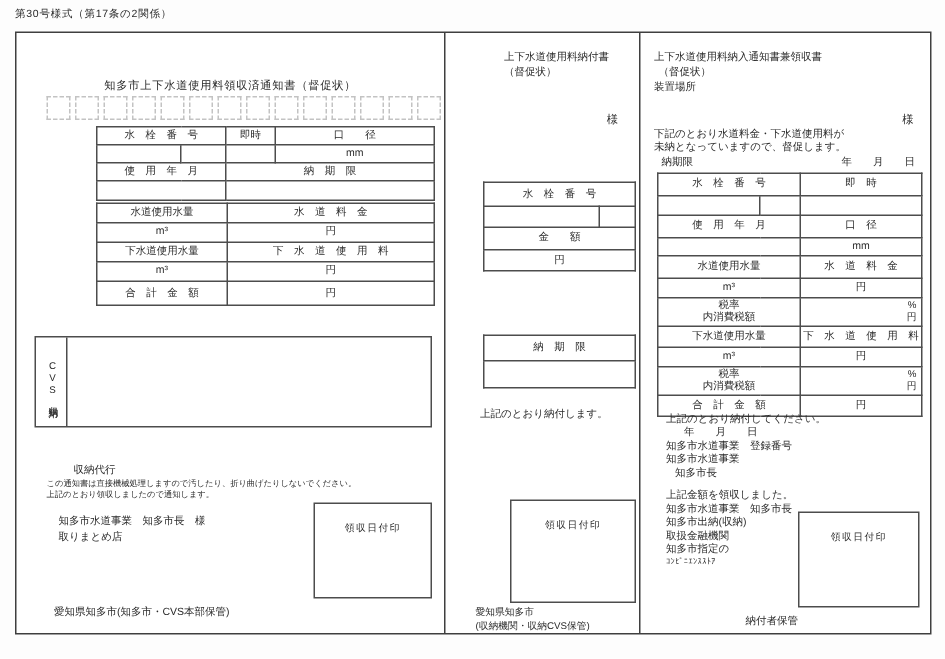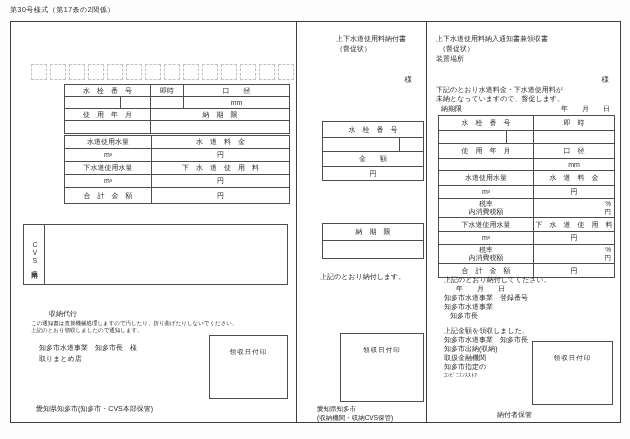--- a/index.html
+++ b/index.html
@@ -60,20 +60,21 @@
 
 <div class="page">
 
   <div class="t form-no">第30号様式（第17条の2関係）</div>
 
   <div class="sheet">
     <div class="divider d1"></div>
     <div class="divider d2"></div>
 
     <section class="col colL">
+      <div class="t ttl center" style="left:0;top:30px;width:285px;">知多市上下水道使用料領収済通知書（督促状）</div>
 
       <div class="ocr-row">
           <span class="ocr"></span>
           <span class="ocr"></span>
           <span class="ocr"></span>
           <span class="ocr"></span>
           <span class="ocr"></span>
           <span class="ocr"></span>
           <span class="ocr"></span>
           <span class="ocr"></span>

